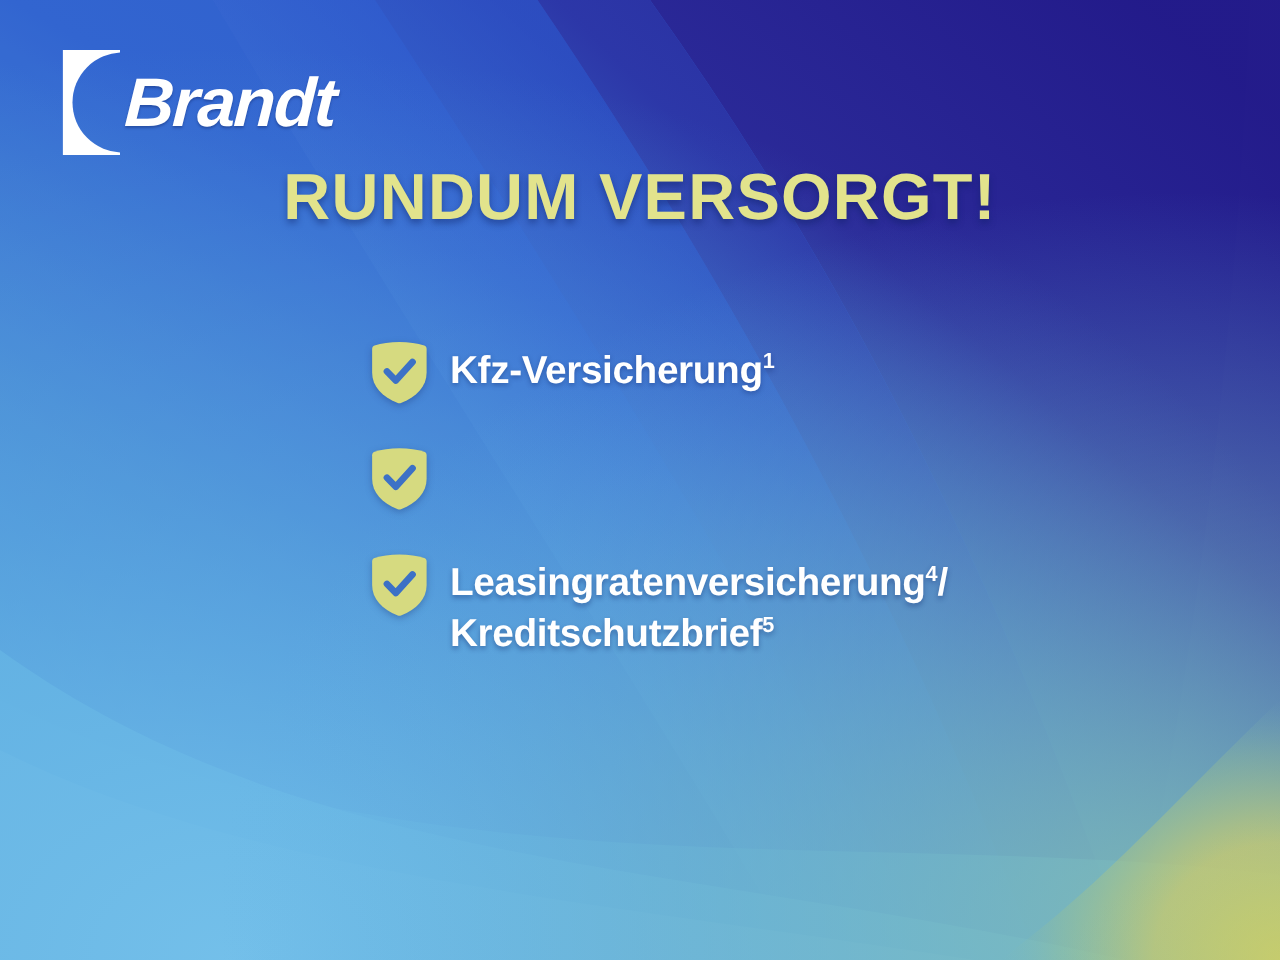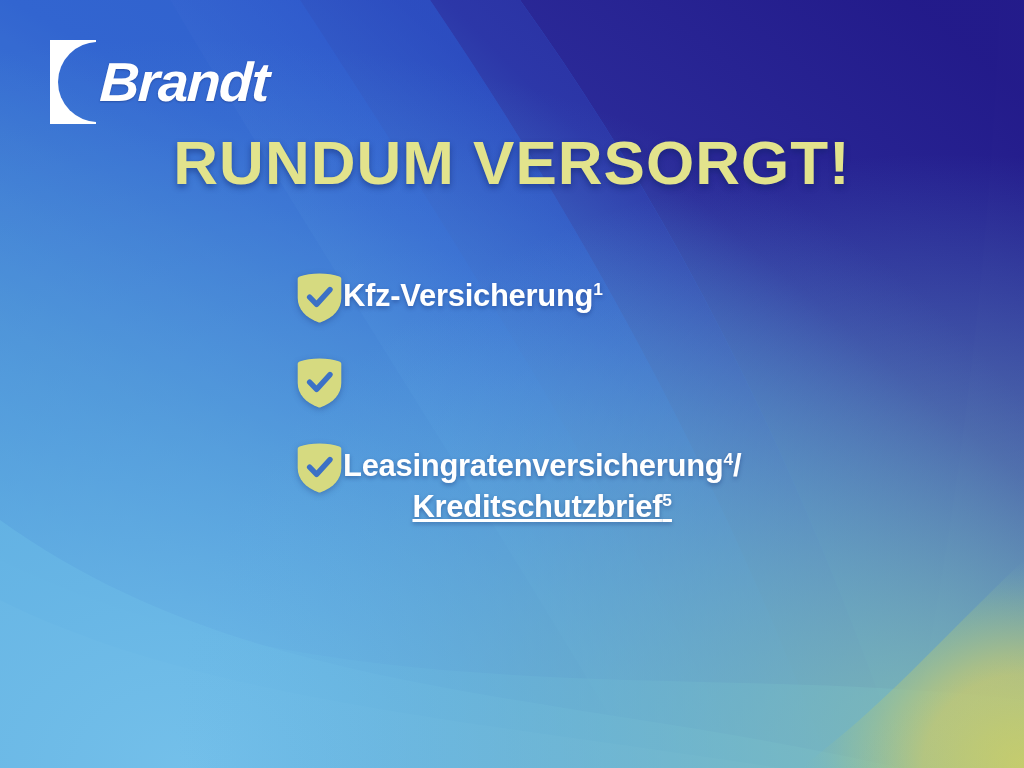--- a/index.html
+++ b/index.html
@@ -53,40 +53,40 @@
   }
 
   
   #headline {
     position: absolute;
     left: 0;
     right: 0;
     top: 132px;
     text-align: center;
     color: #e2e38c;
-    font-size: 62px;
+    font-size: 52px;
     font-weight: 700;
     letter-spacing: 1px;
     line-height: 1;
     white-space: nowrap;
     text-shadow: 0 3px 6px rgba(12,28,95,.45);
   }
 
   
   #benefits {
     position: absolute;
     left: 296px;
     top: 272px;
     width: 640px;
   }
   .benefit {
     display: flex;
     align-items: flex-start;
+    gap: 17px;
     margin-bottom: 33px;
-    text-align: center;
   }
   .benefit:last-child { margin-bottom: 12px; }
   .shield {
     flex: 0 0 auto;
     width: 47px;
     height: 52px;
     display: block;
     filter: drop-shadow(0 2px 3px rgba(12,30,95,.3));
   }
   .benefit-text {
@@ -99,21 +99,21 @@
     text-shadow: 0 2px 4px rgba(14,34,100,.38);
   }
   .benefit-text sup {
     font-size: .56em;
     font-weight: 600;
     vertical-align: super;
     line-height: 0;
     letter-spacing: 0;
   }
   .benefit-text .slash { font-weight: 700; }
-  .line2 { display: block; text-decoration: underline; }
+  .line2 { display: block; }
 </style>
 </head>
 <body>
 
 <div id="stage">
 
   <svg id="bg" viewBox="0 0 1024 768" preserveAspectRatio="none">
     <defs>
       <linearGradient id="gBase" x1="0.12" y1="1" x2="0.88" y2="0">
         <stop offset="0" stop-color="#62b6e6"></stop>

